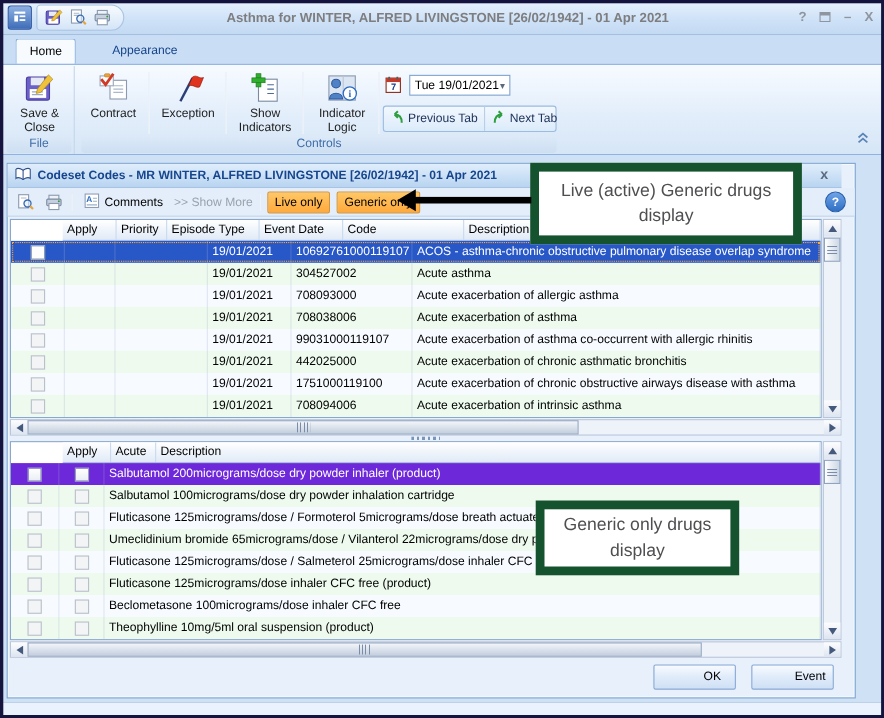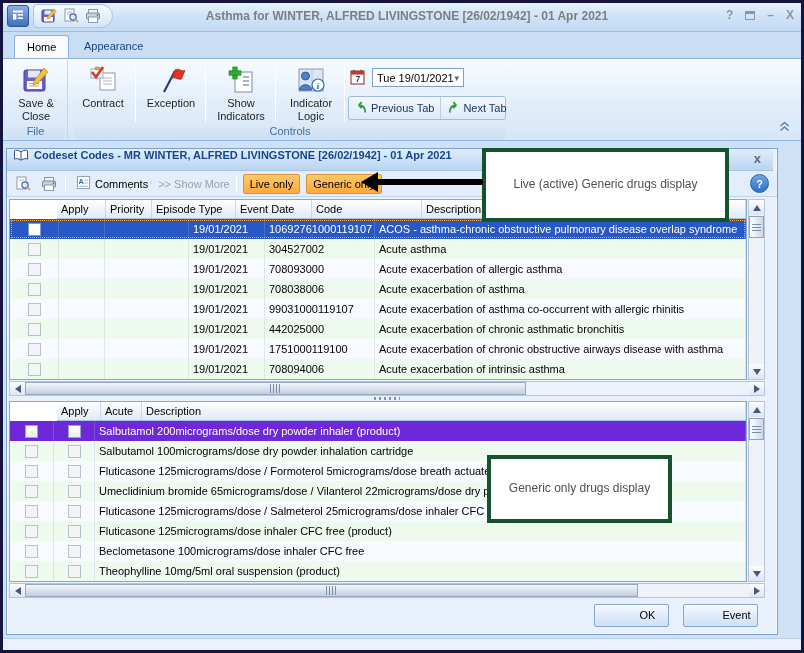--- a/index.html
+++ b/index.html
@@ -21,21 +21,21 @@
     font-weight:bold;font-size:12px;color:#7e7e80;white-space:nowrap;overflow:hidden;}
   .winctl{position:absolute;right:10px;top:6px;display:flex;gap:12px;align-items:center;color:#8e959e;
     font-weight:bold;font-size:12px;}
   .winctl span{cursor:pointer;line-height:18px;}
   .restore i{display:block;width:10px;height:9px;border:1px solid #8e959e;border-top:3px solid #8e959e;}
 
   
   .tabrow{position:absolute;left:0;top:32px;width:804px;height:26px;background:#c9def4;}
   .tab{position:absolute;top:3px;height:23px;line-height:23px;padding:0 12px;cursor:pointer;}
   .tab.active{left:14px;background:#f8fbfe;border:1px solid #8db2e3;border-bottom:none;border-radius:3px 3px 0 0;color:#000;}
-  .tab.plain{left:72px;color:#15428b;}
+  .tab.plain{left:90px;color:#15428b;}
 
   
   .ribbon{position:absolute;left:0;top:58px;width:804px;height:83px;
     background:linear-gradient(#f7fbff,#e3eefb 55%,#d6e6f6);border-top:1px solid #8db2e3;border-bottom:1px solid #8db2e3;}
   .rgroup{position:absolute;top:1px;height:80px;}
   .rgroup .glabel{position:absolute;left:2px;right:2px;bottom:1px;height:15px;line-height:15px;text-align:center;
     color:#3f6ea8;background:linear-gradient(#dce9f8,#cddff2);border-radius:0 0 3px 3px;}
   .g-file{left:4px;width:64px;border-right:1px solid #c5d6ea;}
   .g-controls{left:72px;width:436px;}
   .bigbtn{position:absolute;top:3px;height:60px;display:flex;flex-direction:column;align-items:center;
@@ -53,22 +53,22 @@
   .navbtn+.navbtn{border-left:1px solid #b9cfe8;}
   .collapse{position:absolute;right:14px;bottom:6px;cursor:pointer;}
 
   
   .workspace{position:absolute;left:0;top:141px;width:804px;height:512px;background:#cfe1f5;}
   .bottomband{position:absolute;left:0;top:638px;width:804px;height:15px;background:#e9f2fd;border-top:1px solid #b9cfe8;}
 
   
   .dialog{position:absolute;left:6px;top:148px;width:772px;height:487px;background:#e7f0fb;
     border:1px solid #7ba2cf;box-shadow:inset 0 0 0 1px #f4f9fe;}
-  .dtitle{position:absolute;left:0;top:0;right:4px;height:22px;background:linear-gradient(#e0eefc,#b9d4f0);
-    display:flex;align-items:flex-start;gap:5px;padding:0 6px;font-weight:bold;color:#17468f;border-bottom:1px solid #a8c4e4;}
+  .dtitle{position:absolute;left:0;top:0;right:12px;height:22px;background:linear-gradient(#e0eefc,#b9d4f0);
+    display:flex;align-items:center;gap:5px;padding:0 6px;font-weight:bold;color:#17468f;border-bottom:1px solid #a8c4e4;}
   .dclose{position:absolute;right:12px;top:2px;font-weight:bold;color:#5a6b82;font-size:13px;cursor:pointer;}
   .dtoolbar{position:absolute;left:0;top:22px;right:0;height:26px;background:#e4eefa;border-bottom:1px solid #c0d4ec;
     display:flex;align-items:center;gap:6px;padding:0 6px;}
   .tbtn{width:20px;height:20px;display:flex;align-items:center;justify-content:center;cursor:pointer;}
   .tsep{width:1px;height:16px;background:#b9cfe8;border-right:1px solid #fff;}
   .tcomments{display:flex;align-items:center;gap:4px;cursor:pointer;padding:2px 4px;}
   .showmore{color:#98a2ac;cursor:pointer;}
   .obtn{background:linear-gradient(#ffc866,#ffa93c);border:1px solid #d89434;padding:3px 6px;border-radius:2px;cursor:pointer;}
   .helpbtn{position:absolute;right:8px;top:3px;width:19px;height:19px;border-radius:50%;
     background:linear-gradient(#6fa4e8,#2f6fc4);color:#fff;font-weight:bold;display:flex;align-items:center;justify-content:center;
@@ -124,22 +124,22 @@
   .splitter{position:absolute;left:2px;top:247px;width:756px;height:5px;display:flex;align-items:center;justify-content:center;cursor:row-resize;}
   .splitter i{display:block;width:26px;height:3px;
     background:repeating-linear-gradient(90deg,#7a95b8 0 2px,transparent 2px 5px);}
 
   
   .btn{position:absolute;width:75px;height:23px;border:1px solid #86a7d4;border-radius:2px;
     background:linear-gradient(#f8fbfe,#dfebfa 50%,#cfe0f5);text-align:center;line-height:21px;cursor:pointer;padding-left:32px;}
   .ok{left:587px;top:455px;} .cancel{left:676px;top:455px;}
 
   
-  .callout{position:absolute;background:#fff;border:4px solid #14532d;z-index:50;display:flex;align-items:center;justify-content:center;
-    text-align:center;font-size:12px;color:#4f4f52;line-height:1.45;padding:4px;}
+  .callout{position:absolute;background:#fff;border:8px solid #14532d;z-index:50;display:flex;align-items:center;justify-content:center;
+    text-align:center;font-size:16px;color:#4f4f52;line-height:1.45;padding:4px;}
   .co1{left:482px;top:148px;width:247px;height:74px;}
   .co2{left:487px;top:455px;width:185px;height:68px;}
   .arrowline{position:absolute;left:377px;top:179px;width:106px;height:6px;background:#000;z-index:51;}
   .arrowhead{position:absolute;left:361px;top:172px;width:0;height:0;z-index:51;
     border-top:10px solid transparent;border-bottom:10px solid transparent;border-right:17px solid #000;}
 </style>
 </head>
 <body>
 
 <div class="app">

